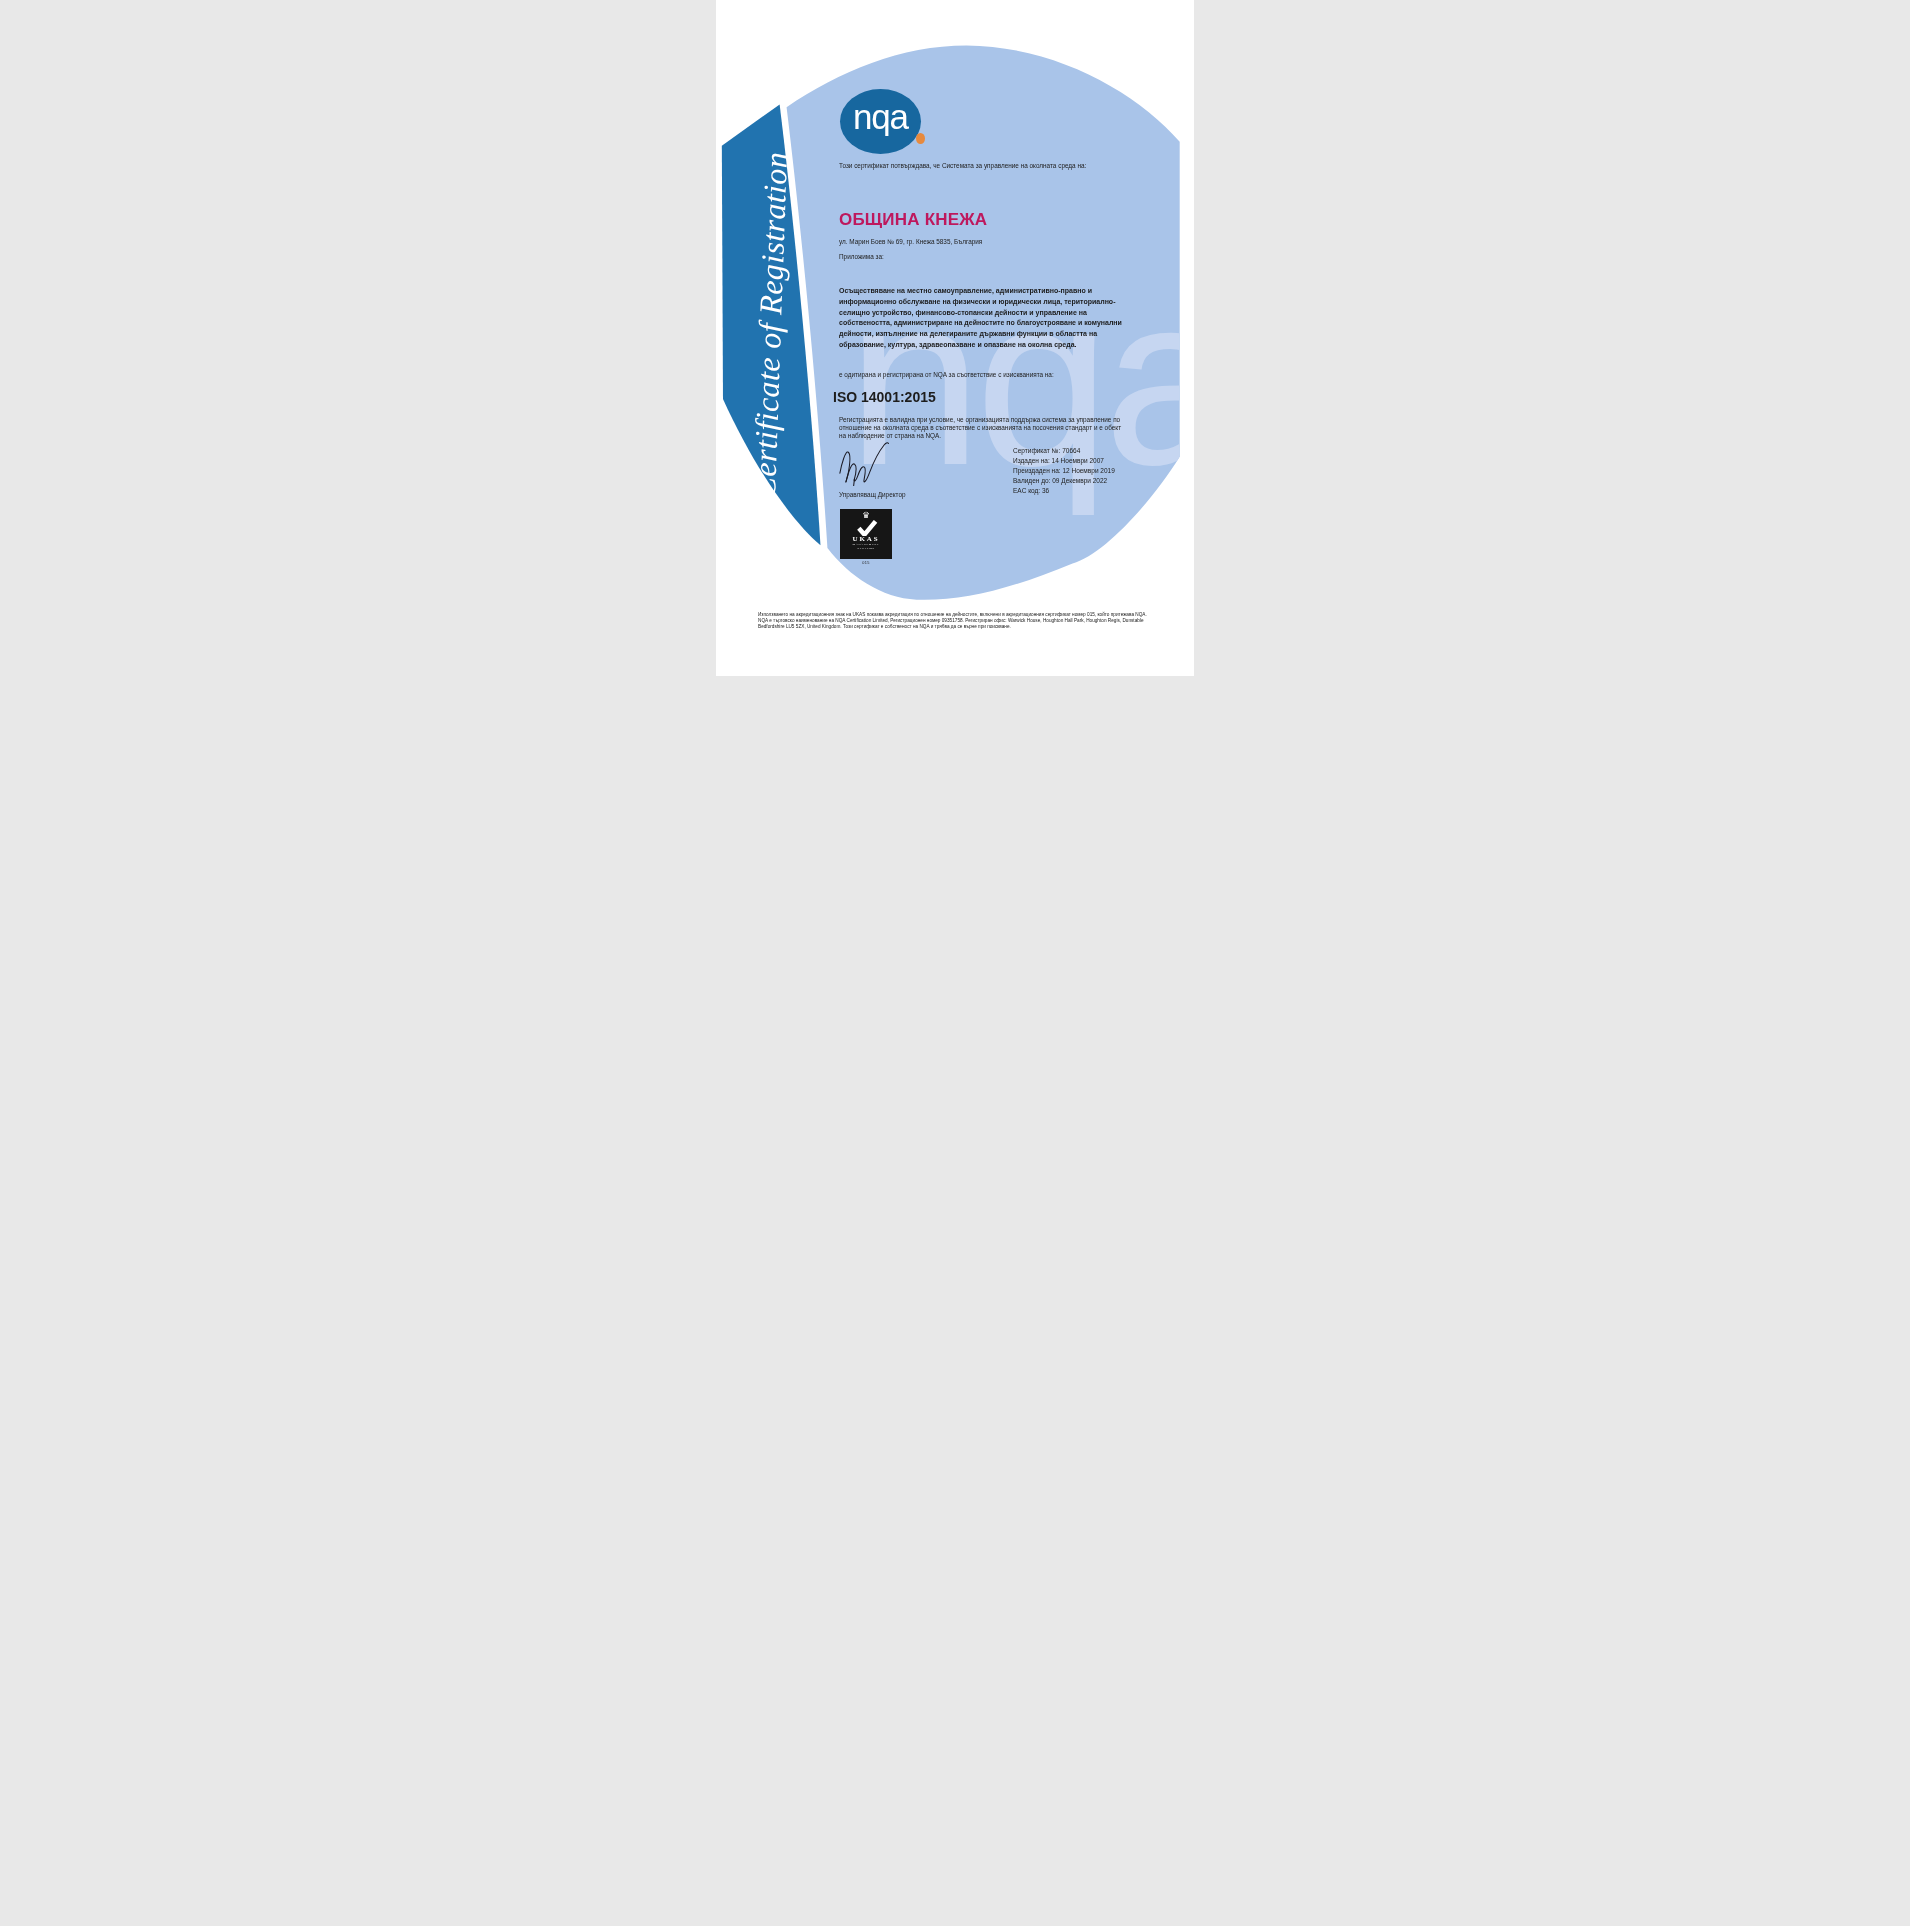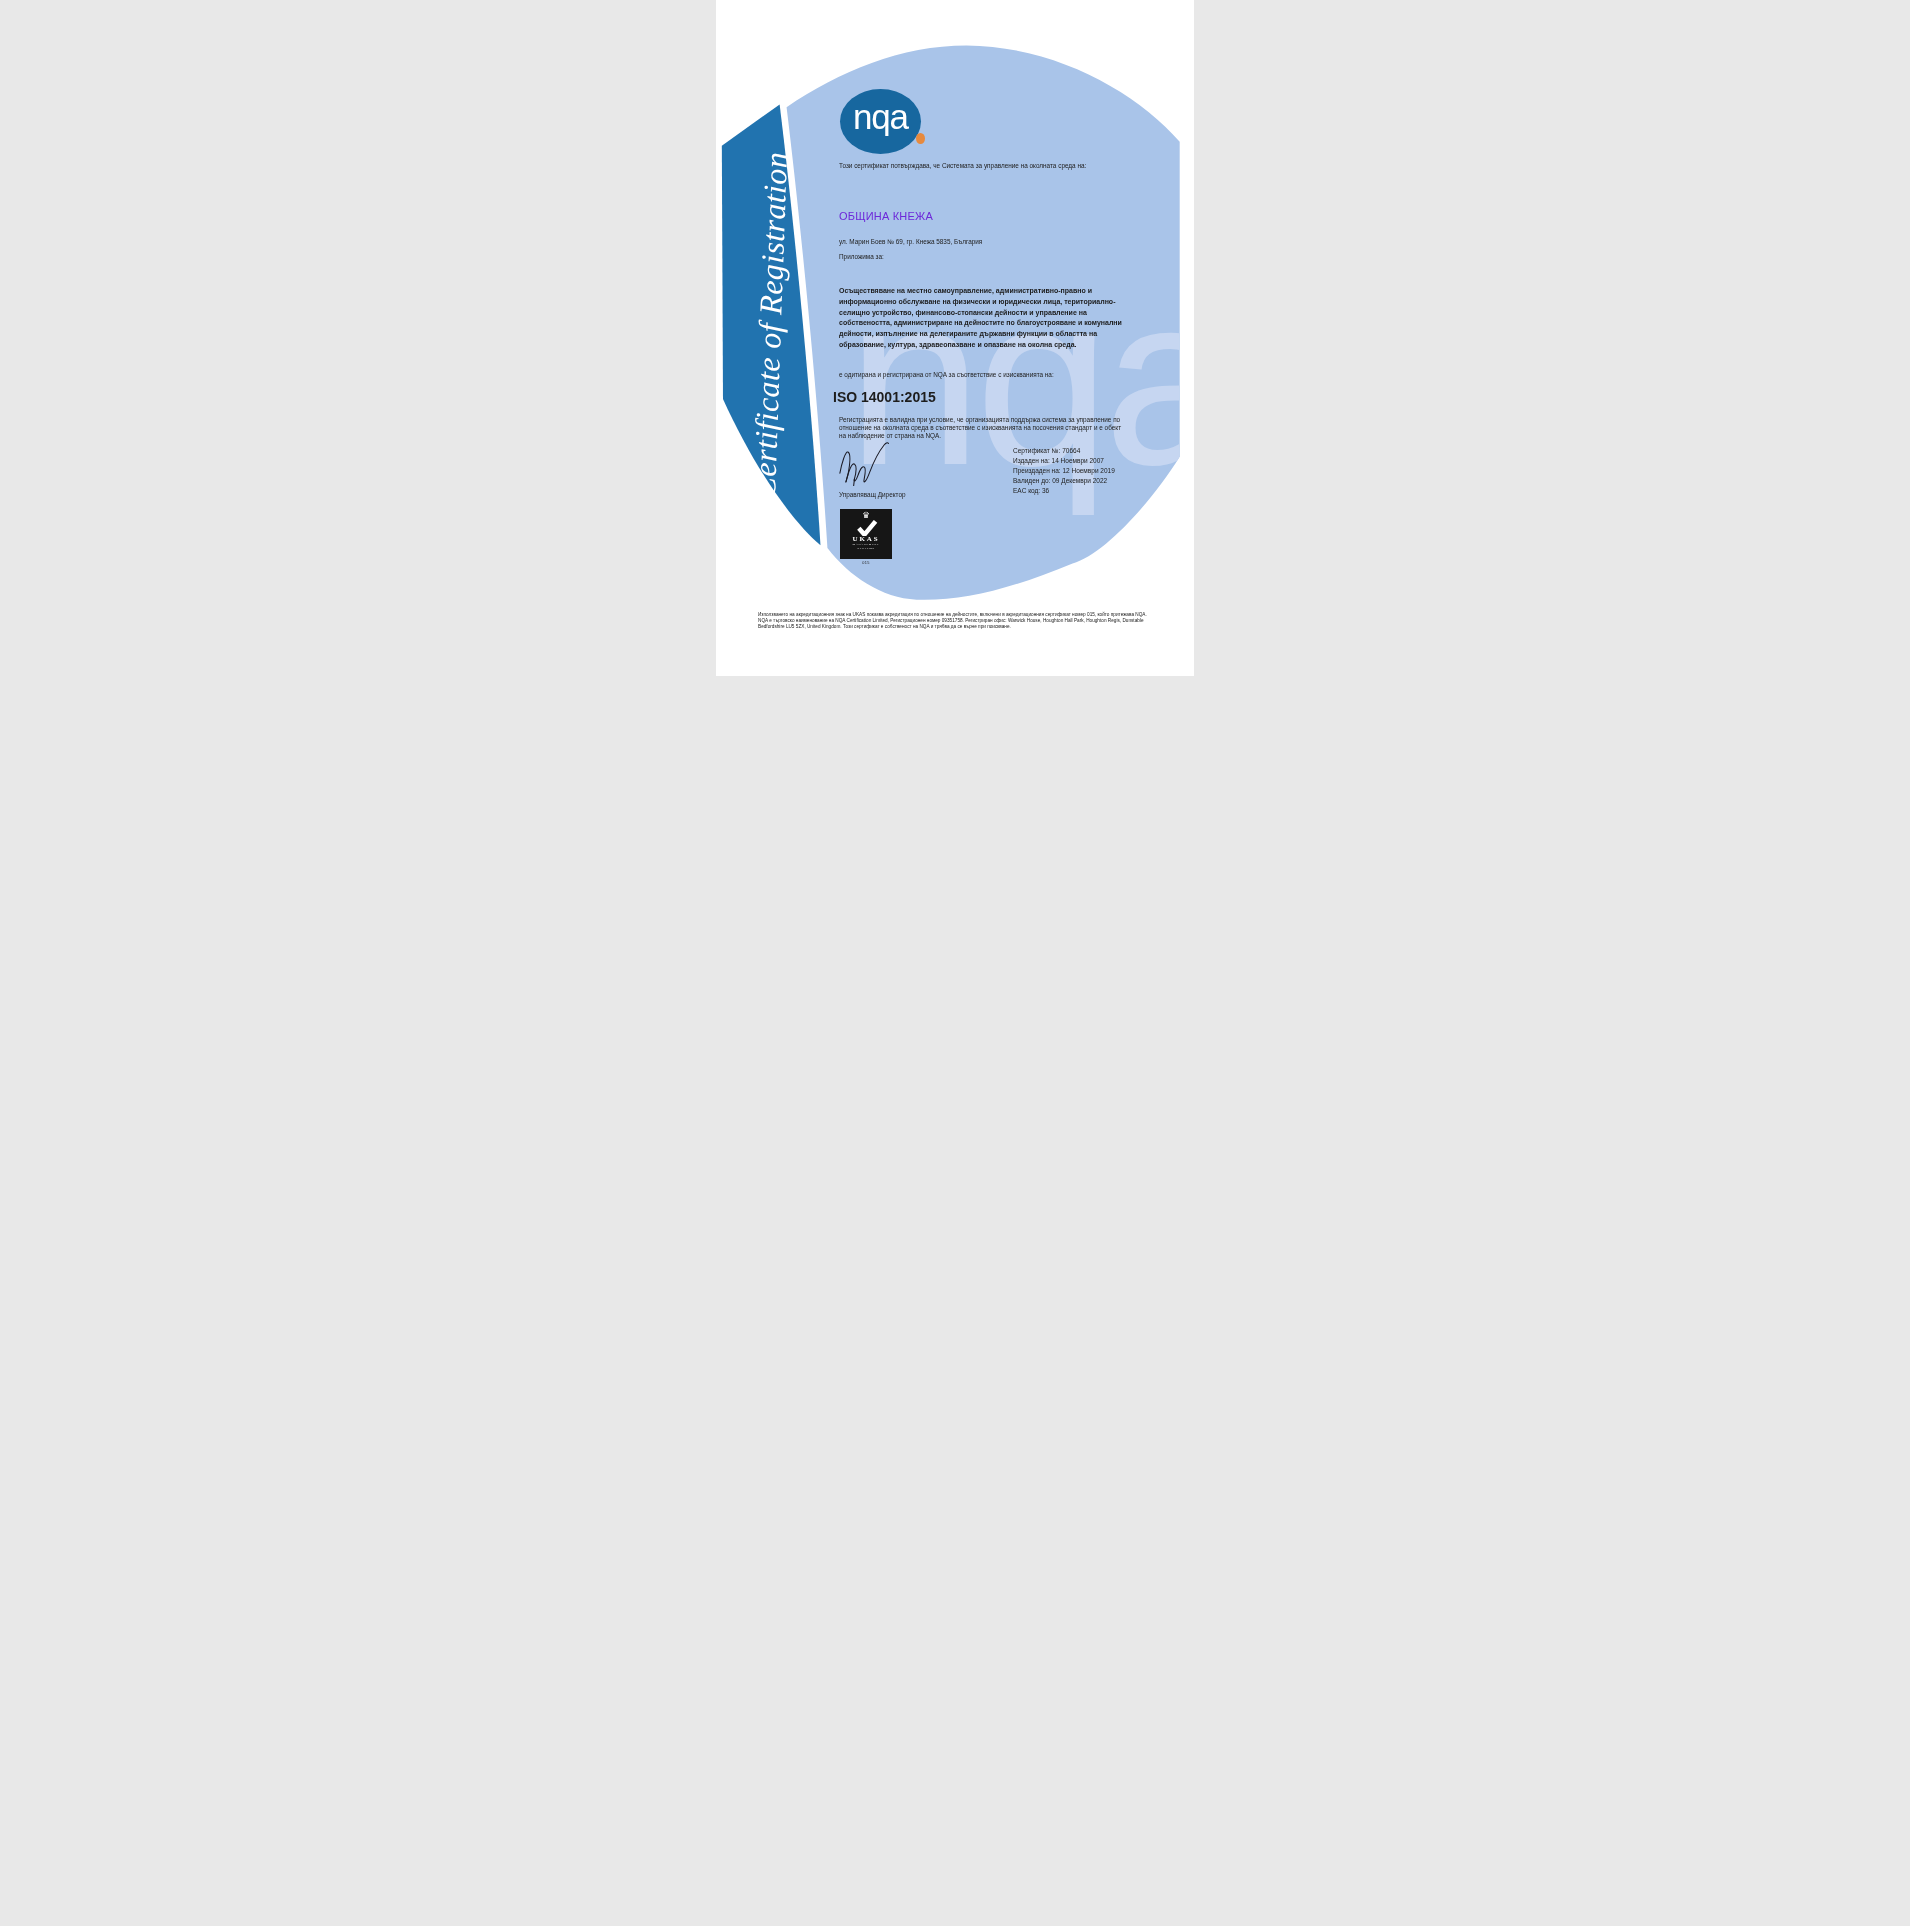--- a/index.html
+++ b/index.html
@@ -31,21 +31,21 @@
   .band-label {
     left:-158px; top:302px; width:424px; height:46px;
     transform:rotate(-88deg);
     display:flex; align-items:center; justify-content:center;
     color:#ffffff; font-family:"Liberation Serif","DejaVu Serif",serif;
     font-style:italic; font-size:32px; white-space:nowrap; letter-spacing:0.4px;
   }
 
   .t16 { font-size:6.4px; line-height:8px; }
   .intro    { left:123px; top:162px; width:293px; }
-  .company  { left:123px; top:210px; font-size:11px; font-weight:normal; color:#6d28d9; letter-spacing:0.2px; }
+  .company  { left:123px; top:210px; font-size:17px; font-weight:bold; color:#be185d; letter-spacing:0.2px; }
   .address  { left:123px; top:238px; }
   .applic   { left:123px; top:253px; }
   .scope    { left:123px; top:286px; width:347px; font-size:7px; font-weight:bold; line-height:10.8px; color:#1c1c1c; }
   .audited  { left:123px; top:371px; width:316px; }
   .standard { left:117px; top:389px; font-size:14px; font-weight:bold; color:#1d1d1d; }
   .validity { left:123px; top:416px; width:320px; }
   .signatory{ left:123px; top:491px; }
   .details  { left:297px; top:446px; font-size:6.5px; line-height:10px; }
 
   .signature { left:121px; top:441px; }

